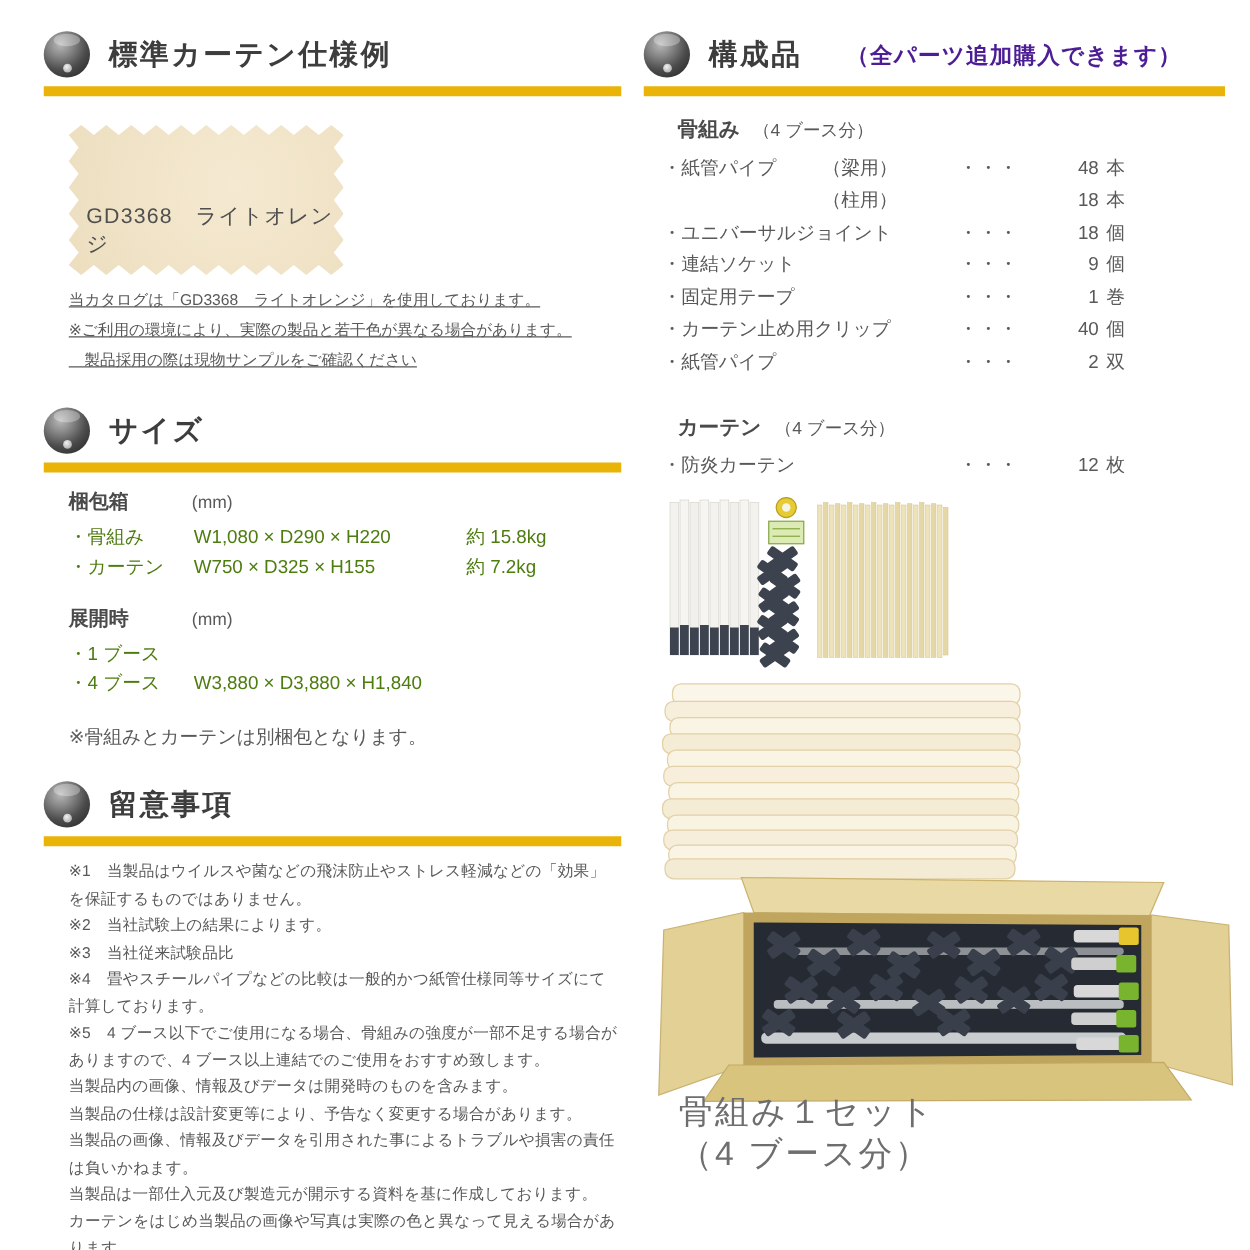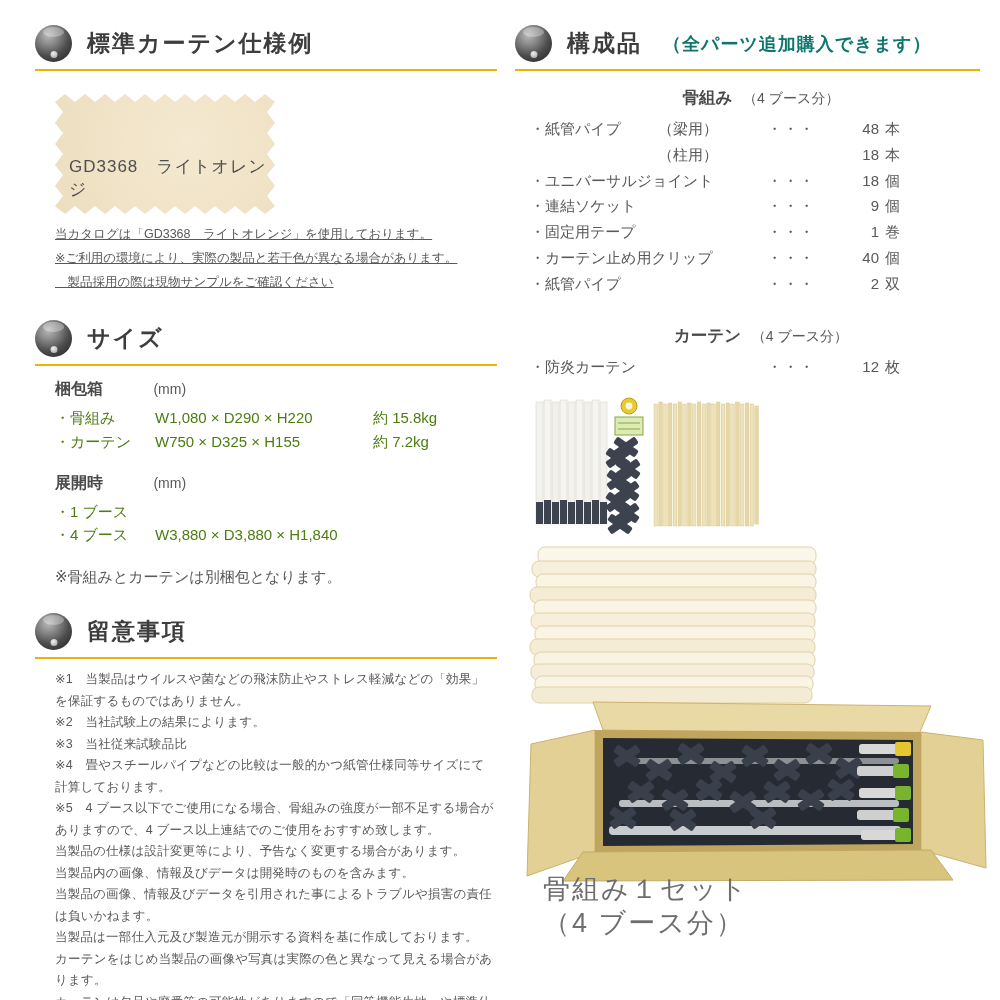--- a/index.html
+++ b/index.html
@@ -4,29 +4,29 @@
 <style>
   html,body{margin:0;padding:0;}
   body{
     position:relative;width:1000px;height:1000px;background:#ffffff;overflow:hidden;
     font-family:"Liberation Sans","DejaVu Sans",sans-serif;color:#595959;
   }
   .left-col{position:absolute;left:35px;top:25px;width:462px;}
   .right-col{position:absolute;left:515px;top:25px;width:465px;}
 
   
-  .sec-head{display:flex;align-items:center;gap:15px;border-bottom:2px solid #eab308;padding-bottom:7px;}
+  .sec-head{display:flex;align-items:center;gap:15px;border-bottom:8px solid #eab308;padding-bottom:7px;}
   .sphere{width:37px;height:37px;border-radius:50%;flex:none;position:relative;
     background:radial-gradient(circle at 36% 28%,#b9b9b9 0%,#8a8a8a 26%,#4c4c4c 58%,#242424 96%);}
   .sphere::before{content:"";position:absolute;left:22%;top:6%;width:56%;height:26%;
     border-radius:50%;background:rgba(255,255,255,.30);}
   .sphere::after{content:"";position:absolute;left:50%;bottom:4px;transform:translateX(-50%);
     width:7px;height:7px;border-radius:50%;background:radial-gradient(circle at 40% 35%,#f2f2f2,#9a9a9a);}
   .sec-title{font-size:23px;font-weight:bold;color:#3d3d3d;letter-spacing:2px;}
-  .sec-sub{font-size:18px;font-weight:bold;color:#0f766e;margin-left:6px;letter-spacing:1px;}
+  .sec-sub{font-size:18px;font-weight:bold;color:#4c1d95;margin-left:20px;letter-spacing:1px;}
 
   
   .swatch{position:relative;margin:23px 0 0 20px;width:220px;height:120px;background:#f1e2c2;
     background-image:radial-gradient(circle at 60% 40%, rgba(255,255,255,.25), rgba(0,0,0,.02));
     clip-path:polygon(0px 8px,10px 0px,20px 8px,30px 0px,40px 8px,50px 0px,60px 8px,70px 0px,80px 8px,90px 0px,100px 8px,110px 0px,120px 8px,130px 0px,140px 8px,150px 0px,160px 8px,170px 0px,180px 8px,190px 0px,200px 8px,210px 0px,220px 8px,212px 18px,220px 29px,212px 39px,220px 50px,212px 60px,220px 71px,212px 81px,220px 92px,212px 102px,220px 112px,210px 120px,200px 112px,190px 120px,180px 112px,170px 120px,160px 112px,150px 120px,140px 112px,130px 120px,120px 112px,110px 120px,100px 112px,90px 120px,80px 112px,70px 120px,60px 112px,50px 120px,40px 112px,30px 120px,20px 112px,10px 120px,0px 112px,8px 102px,0px 92px,8px 81px,0px 71px,8px 60px,0px 50px,8px 39px,0px 29px,8px 18px);}
   .swatch-label{position:absolute;left:14px;bottom:13px;font-size:17px;color:#4f4f4f;letter-spacing:1px;}
 
   .small-notes{margin:9px 0 0 20px;font-size:12.5px;line-height:1.9;color:#595959;}
   .small-notes div{white-space:pre-wrap;text-decoration:underline;}
 
@@ -38,21 +38,21 @@
   .size-group-head .unit{font-size:14px;margin-left:30px;color:#595959;font-weight:normal;padding-left:16px;}
   .size-row{display:grid;grid-template-columns:100px 218px auto;font-size:15px;color:#4d7c0f;line-height:1.55;}
   .footnote{margin:22px 0 0 20px;font-size:15px;color:#595959;}
 
   .cautions{margin:10px 0 0 20px;font-size:12.5px;line-height:1.72;color:#595959;letter-spacing:.2px;}
   .cautions div{white-space:pre-wrap;}
 
   
   .comp-group{margin-top:16px;}
   .comp-group.second{margin-top:28px;}
-  .comp-group-head{margin:11px 0 7px 27px;font-size:16.5px;color:#4a4a4a;text-align:center;}
+  .comp-group-head{margin:11px 0 7px 27px;font-size:16.5px;color:#4a4a4a;}
   .comp-group-head .lbl{font-weight:bold;}
   .comp-group-head .sfx{font-size:14px;margin-left:6px;color:#595959;}
   .comp-row{display:grid;grid-template-columns:237px 68px 44px auto;padding-left:15px;
     font-size:15px;color:#595959;line-height:1.72;}
   .ci-name{display:inline-block;min-width:128px;}
   .ci-dots{letter-spacing:1px;}
   .ci-qty{text-align:right;}
   .ci-unit{padding-left:6px;}
 
   
@@ -128,22 +128,22 @@
     <span class="sphere"></span>
     <span class="sec-title">留意事項</span>
   </div>
 
   <div class="cautions">
     <div>※1　当製品はウイルスや菌などの飛沫防止やストレス軽減などの「効果」を保証するものではありません。</div>
     <div>※2　当社試験上の結果によります。</div>
     <div>※3　当社従来試験品比</div>
     <div>※4　畳やスチールパイプなどの比較は一般的かつ紙管仕様同等サイズにて計算しております。</div>
     <div>※5　4 ブース以下でご使用になる場合、骨組みの強度が一部不足する場合がありますので、4 ブース以上連結でのご使用をおすすめ致します。</div>
+    <div>当製品内の画像、情報及びデータは開発時のものを含みます。</div>
     <div>当製品の仕様は設計変更等により、予告なく変更する場合があります。</div>
-    <div>当製品内の画像、情報及びデータは開発時のものを含みます。</div>
     <div>当製品の画像、情報及びデータを引用された事によるトラブルや損害の責任は負いかねます。</div>
     <div>当製品は一部仕入元及び製造元が開示する資料を基に作成しております。</div>
     <div>カーテンをはじめ当製品の画像や写真は実際の色と異なって見える場合があります。</div>
     <div>カーテンは欠品や廃番等の可能性がありますので「同等機能生地」や標準仕様メーカー以外の生地でのご提案となる場合があります。</div>
 
   </div>
 </div>
 
 <div class="right-col">
 

